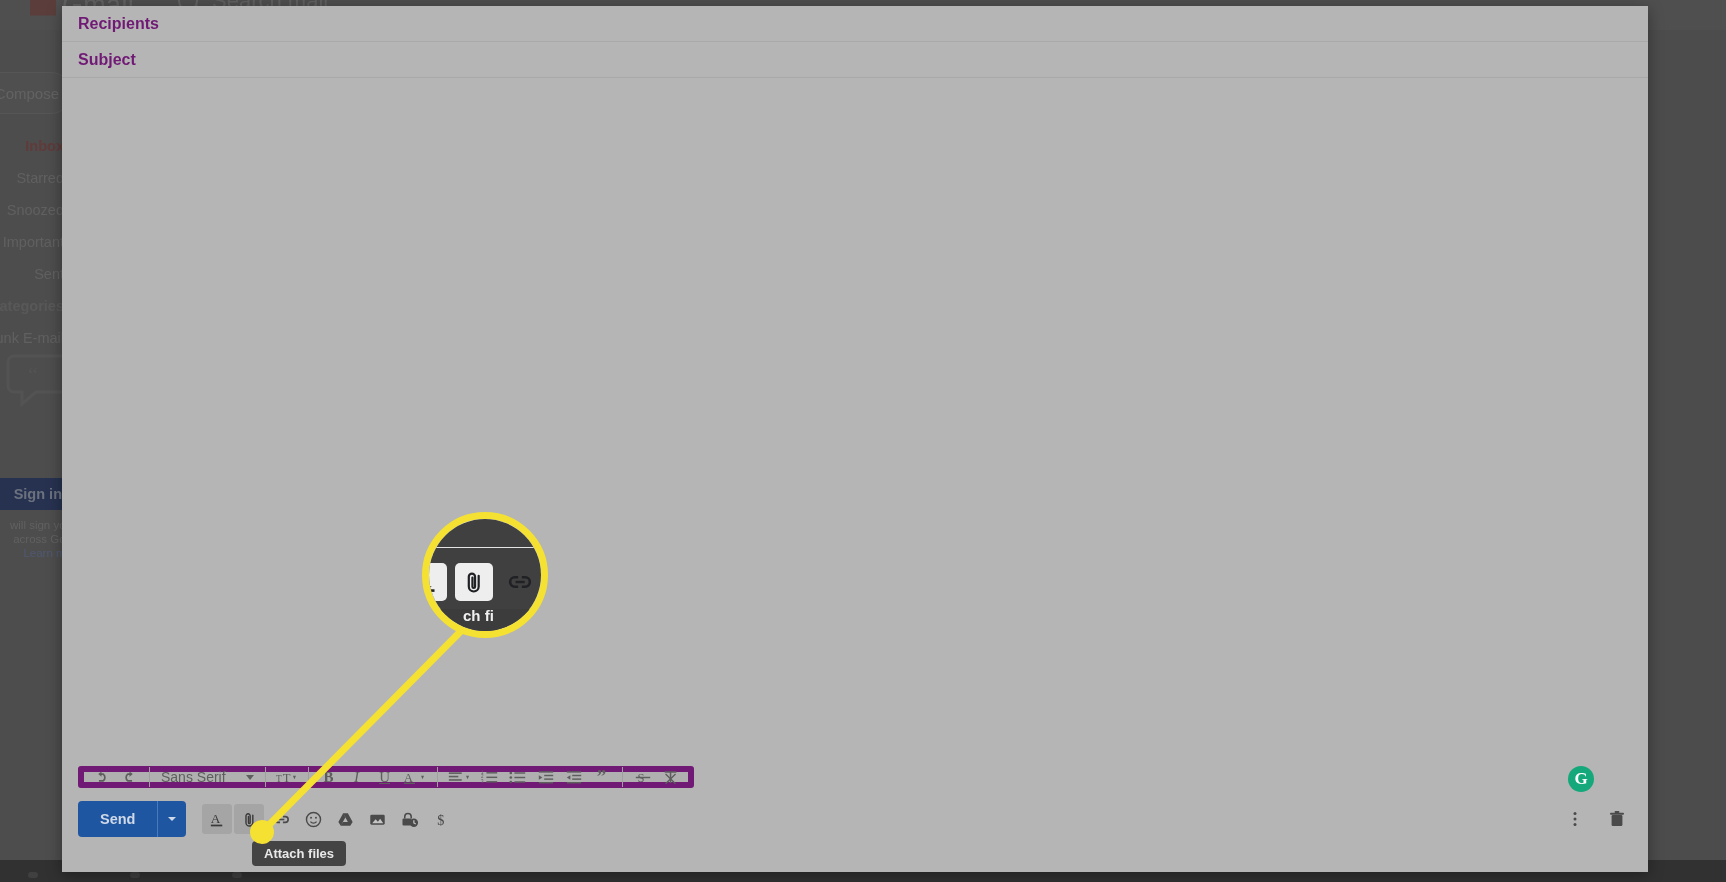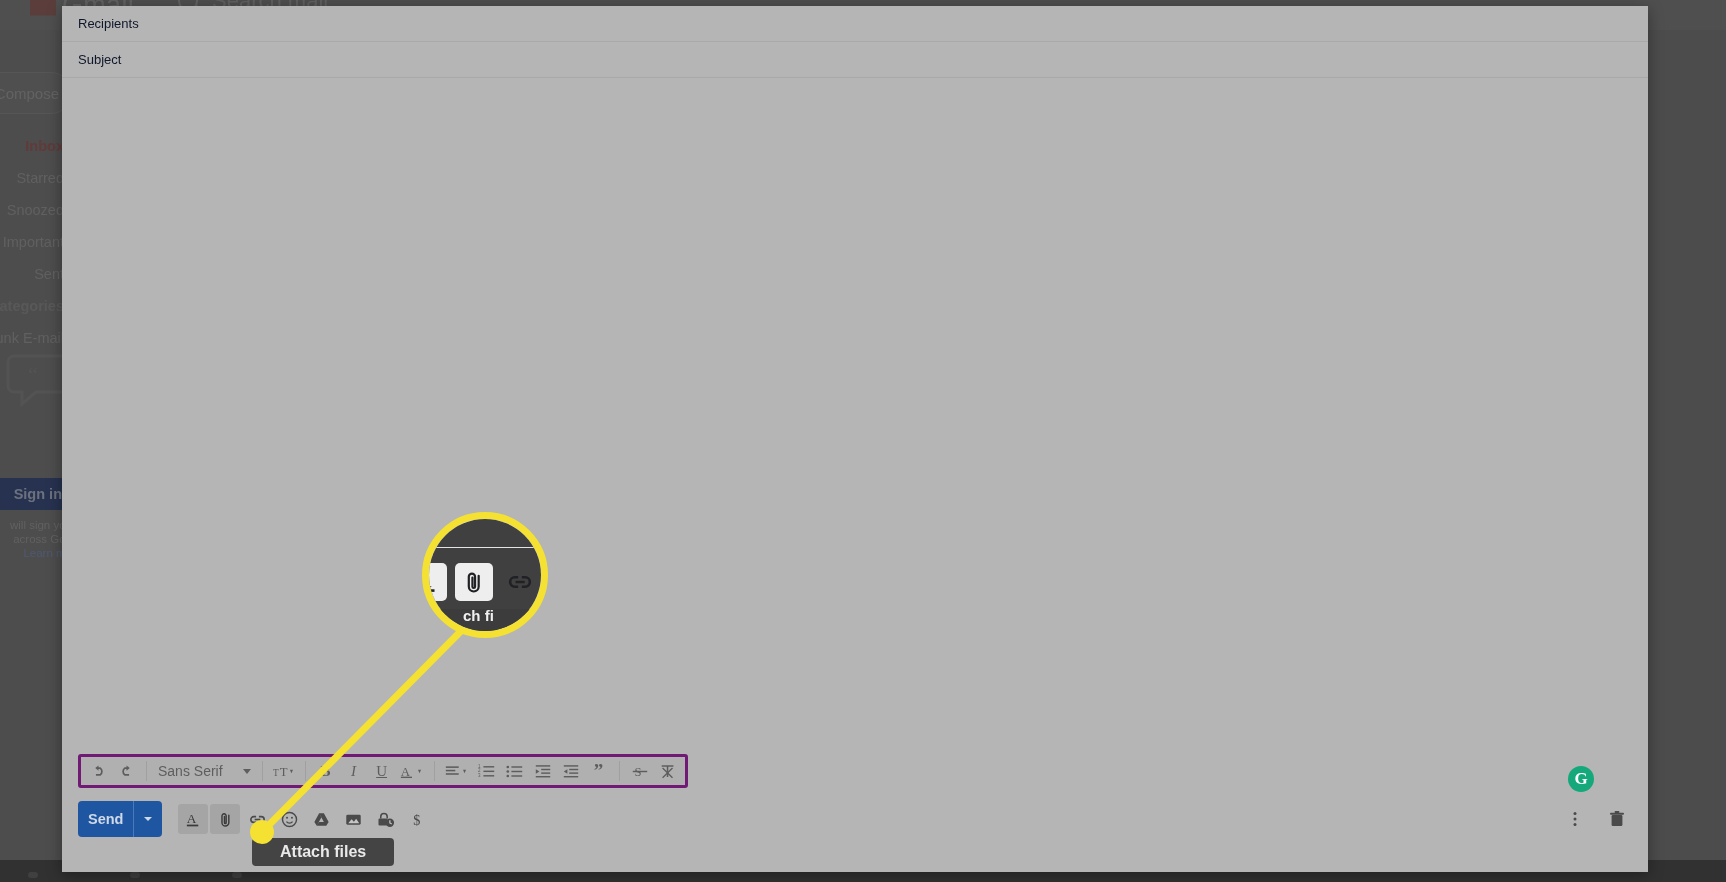--- a/index.html
+++ b/index.html
@@ -70,68 +70,68 @@
     height: 40px; background: #2e2e2e; display: flex; align-items: center;
     padding: 0 14px; color: #d7d7d7; font-size: 14.5px; font-weight: bold;
   }
   .title-spacer { flex: 1; }
   .win-ctl { width: 30px; height: 30px; display: flex; align-items: center;
      justify-content: center; color: #b9b9b9; cursor: default; }
   .win-ctl svg { display: block; }
 
   .field-row { height: 36px; display: flex; align-items: center;
     padding: 0 16px; border-bottom: 1px solid #a9a9a9; }
-  .field-row .ph { font-size: 13px; color: #0f172a; }
+  .field-row .ph { font-size: 16px; color: #701a75; font-weight: bold; }
 
   .body-area { position: absolute; left: 0; top: 116px; right: 0; bottom: 130px;
     background: #b5b5b5; }
 
   
   .fmt-bar {
-    position: absolute; left: 16px; bottom: 84px; height: 34px;
+    position: absolute; left: 16px; bottom: 84px; height: 22px;
     display: flex; align-items: center; gap: 2px;
-    background: #b0b0b0; border: 3px solid #701a75; border-radius: 3px;
+    background: #b0b0b0; border: 6px solid #701a75; border-radius: 3px;
     padding: 0 4px;
   }
   .fmt-btn { min-width: 26px; height: 26px; display:flex; align-items:center;
      justify-content:center; color: #5d5d5d; font-size: 15px; padding: 0 3px; }
   .fmt-sep { width: 1px; height: 20px; background: #a0a0a0; margin: 0 5px; }
   .font-sel { display:flex; align-items:center; gap: 20px; padding: 0 4px;
      font-size: 14px; color: #5e5e5e; }
   .caret { width:0;height:0;border-left:4px solid transparent;
      border-right:4px solid transparent;border-top:5px solid #5e5e5e; }
 
   
   .act-bar { position: absolute; left: 16px; bottom: 34px; height: 38px;
      display: flex; align-items: center; gap: 0; }
   .send-grp { display: flex; align-items: center; height: 36px;
      background: #1f56a1; border-radius: 4px; overflow: hidden; }
-  .send-main { padding: 0 10px; height: 36px; display:flex; align-items:center;
+  .send-main { padding: 0 22px; height: 36px; display:flex; align-items:center;
      color: #cfd9e8; font-size: 14.5px; font-weight: bold; }
   .send-div { width: 1px; height: 36px; background: #4a79bd; }
   .send-arrow { width: 28px; height: 36px; display:flex; align-items:center;
      justify-content:center; }
   .act-icons { display: flex; align-items: center; gap: 2px; margin-left: 16px; }
   .act-btn { width: 30px; height: 30px; border-radius: 3px;
      display: flex; align-items: center; justify-content: center;
      color: #4a4a4a; }
   .act-btn.pressed { background: #a5a5a5; }
 
   .act-right { position: absolute; right: 16px; bottom: 34px; height: 38px;
      display: flex; align-items: center; gap: 12px; }
   .grammarly { position: absolute; right: 54px; bottom: 80px; width: 26px;
      height: 26px; border-radius: 50%; background: #15a87a;
      display:flex; align-items:center; justify-content:center;
      color:#fff; font-size: 17px; font-family:"Liberation Serif",serif;
      font-weight: bold; }
 
   
   .tooltip { position: absolute; left: 190px; bottom: 6px;
-     background: #444; color: #e9e9e9; font-size: 16px; font-weight: bold;
-     padding: 5px 28px; border-radius: 4px; }
+     background: #444; color: #e9e9e9; font-size: 13px; font-weight: bold;
+     padding: 5px 12px; border-radius: 4px; }
 
   
   .callout-line { position: absolute; left: 0; top: 0; width: 1726px;
      height: 882px; pointer-events: none; }
   .magnifier {
     position: absolute; left: 422px; top: 512px; width: 126px; height: 126px;
     border-radius: 50%; border: 7px solid #f5e132; overflow: hidden;
     background: #fff;
   }
   .mag-inner { position: absolute; inset: 0; background: #404040; }

